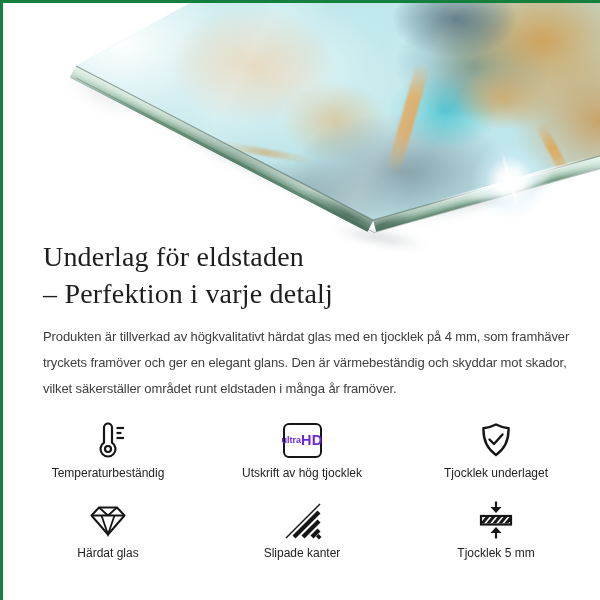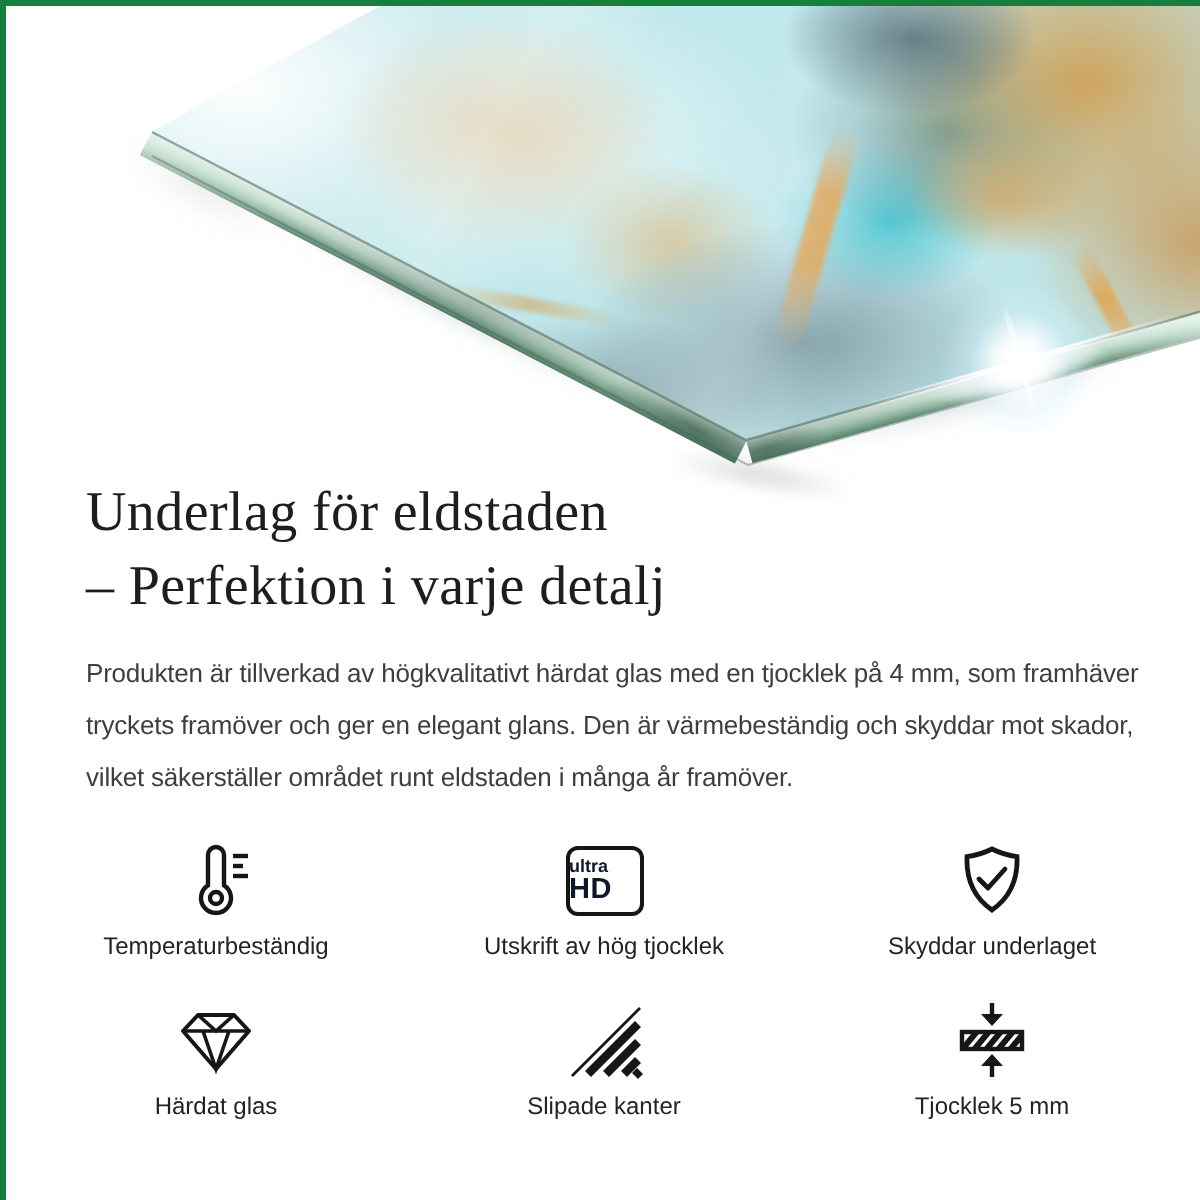--- a/index.html
+++ b/index.html
@@ -82,21 +82,21 @@
   h1 span{display:block;}
   .desc{margin:12px 0 11px;color:#3e3e3e;font-size:13px;line-height:26px;letter-spacing:-.1px;}
   .desc span{display:block;white-space:nowrap;}
 
   .features{margin:18px -32px 0;display:grid;grid-template-columns:repeat(3,1fr);row-gap:17px;}
   .feature{display:flex;flex-direction:column;align-items:center;height:63px;}
   .icon-box{height:40px;display:flex;align-items:center;justify-content:center;}
   .flabel{margin-top:6px;font-size:12px;line-height:15px;color:#232323;white-space:nowrap;}
   .ic{stroke:#161616;fill:none;stroke-width:2.2;}
   .uhd{width:35px;height:31px;border:2.5px solid #161616;border-radius:6px;
-    display:flex;flex-direction:column;align-items:flex-start;justify-content:center;color:#0f172a;}
+    display:flex;flex-direction:row;align-items:center;justify-content:center;color:#6d28d9;}
   .uhd-top{font-size:9px;font-weight:bold;line-height:9px;}
   .uhd-bottom{font-size:14.5px;font-weight:bold;line-height:14px;letter-spacing:.3px;}
 </style>
 </head>
 <body>
 
 <div class="frame">
 
   <div class="hero">
     <div class="shadow sh-wedge"></div>
@@ -167,21 +167,21 @@
         <div class="flabel">Utskrift av hög tjocklek</div>
       </div>
 
       <div class="feature">
         <div class="icon-box">
           <svg width="40" height="40" viewBox="0 0 40 40">
             <path class="ic" style="stroke-width:2.4" d="M20,4.5 C24,6.5 28.5,7.8 32.5,8.3 C32.8,15.5 31.5,27 20,35 C8.5,27 7.2,15.5 7.5,8.3 C11.5,7.8 16,6.5 20,4.5 Z"></path>
             <path class="ic" style="stroke-width:2.4;stroke-linecap:round;stroke-linejoin:round" d="M13.5,19.5 L18,24 L26.5,14.5"></path>
           </svg>
         </div>
-        <div class="flabel">Skyddar underlaget</div>
+        <div class="flabel">Tjocklek underlaget</div>
       </div>
 
       <div class="feature">
         <div class="icon-box">
           <svg width="40" height="40" viewBox="0 0 40 40">
             <path class="ic" style="stroke-width:2;stroke-linejoin:round" d="M11,7.5 H29 L36.5,15.5 L20,34.5 L3.5,15.5 Z"></path>
             <path class="ic" style="stroke-width:1.8" d="M3.5,15.5 H36.5 M11,7.5 L20,15.5 L29,7.5 M13.5,15.5 L20,34.5 L26.5,15.5"></path>
           </svg>
         </div>
         <div class="flabel">Härdat glas</div>

